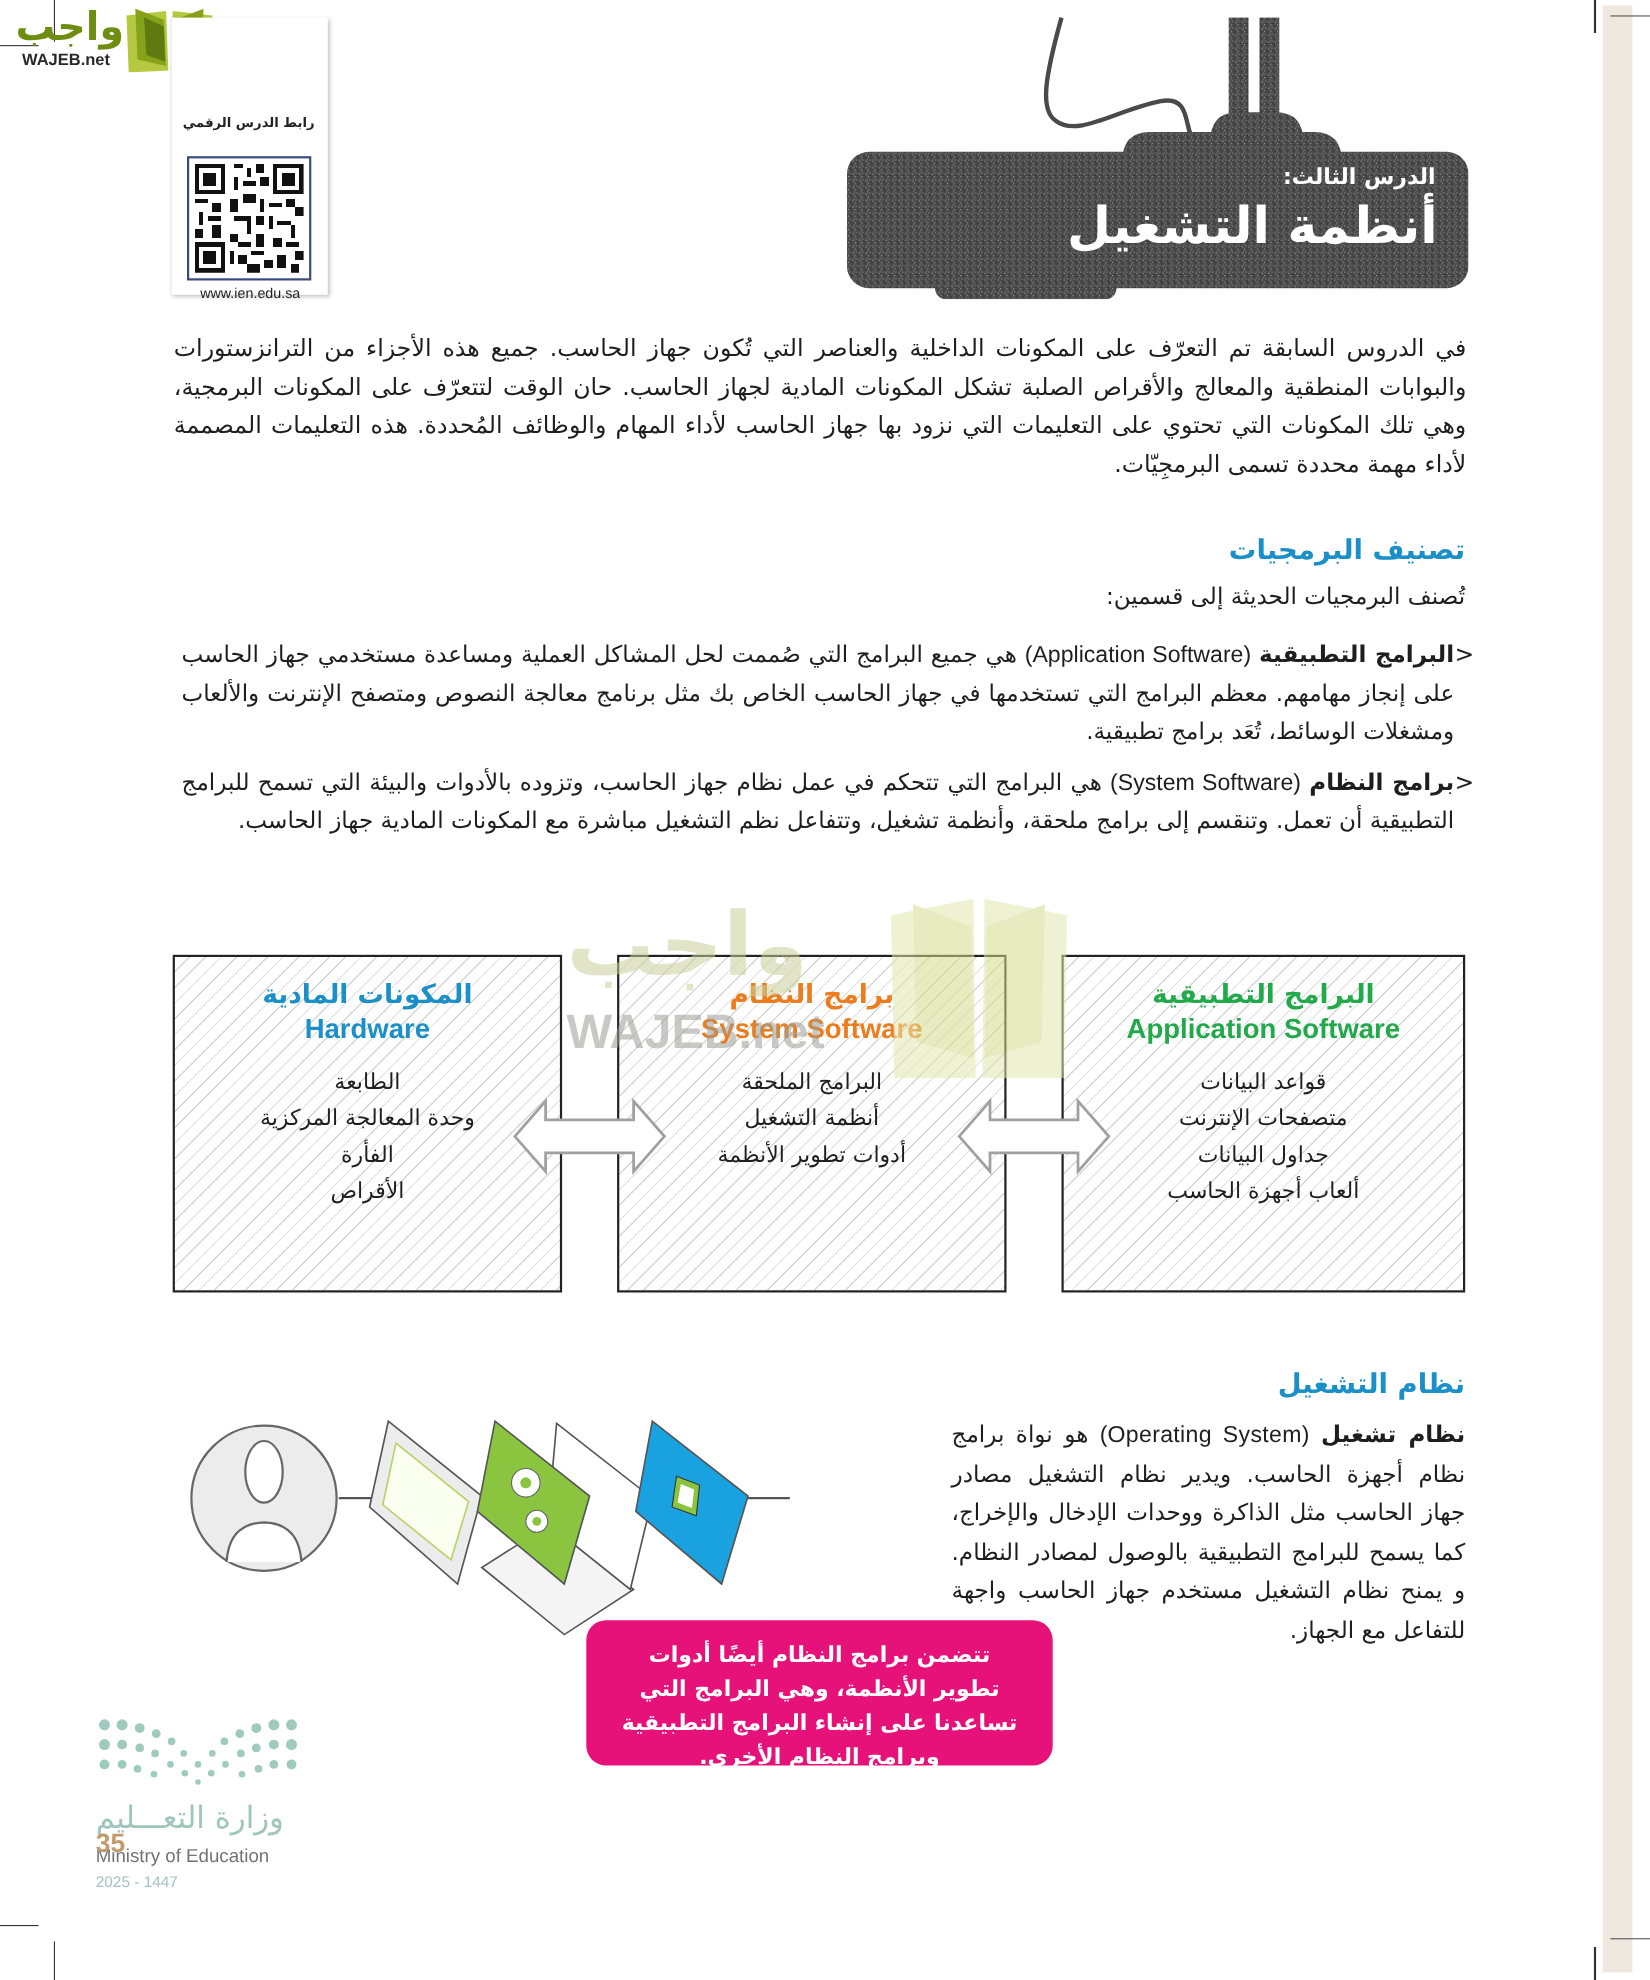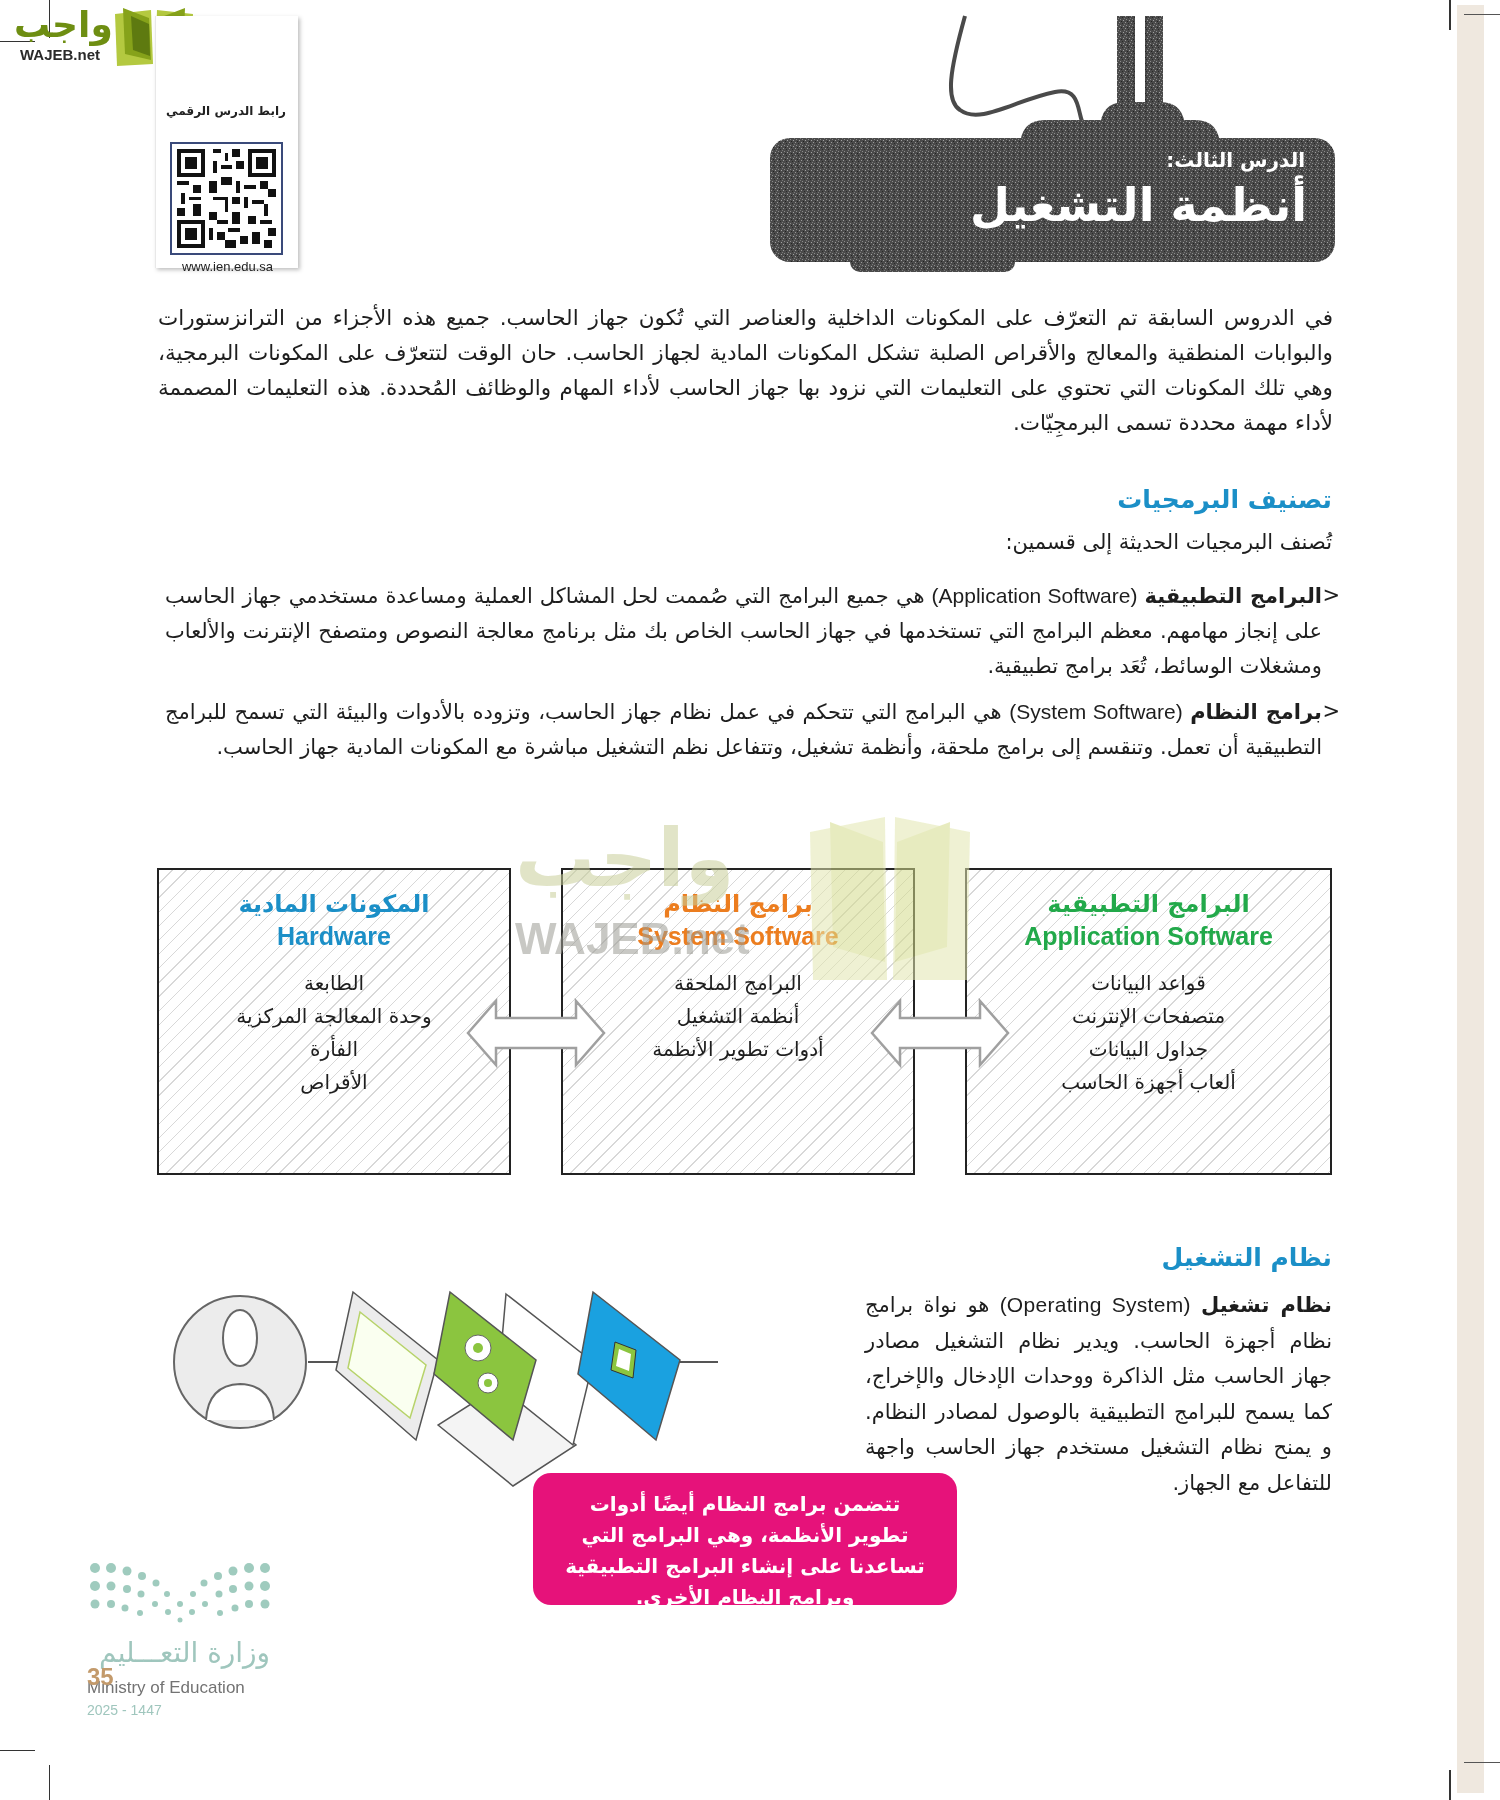--- a/index.html
+++ b/index.html
@@ -57,21 +57,21 @@
   
   .os-text { position: absolute; right: 168px; top: 1287px; width: 467px; font-size: 21px; line-height: 35.5px; text-align: justify; text-align-last: right; letter-spacing: 0.3px; }
   .os-illustration { position: absolute; left: 168px; top: 1270px; width: 612px; height: 250px; }
 
   
   .callout { position: absolute; left: 533px; top: 1473px; width: 424px; height: 132px; background: #e6127a; border-radius: 18px;
              color: #fff; font-size: 20px; font-weight: bold; line-height: 31px; text-align: center; padding: 16px 24px; }
 
   
   .ministry { position: absolute; left: 85px; top: 1560px; width: 190px; height: 160px; }
-  .ministry-ar { position: absolute; left: 14px; top: 76px; font-size: 28px; color: #9fc6bd; white-space: nowrap; }
+  .ministry-ar { position: absolute; left: 2px; top: 76px; font-size: 28px; color: #9fc6bd; white-space: nowrap; }
   .ministry-en { position: absolute; left: 2px; top: 118px; font-size: 17px; color: #737373; direction: ltr; white-space: nowrap; font-family: "Liberation Sans", sans-serif; }
   .ministry-year { position: absolute; left: 2px; top: 142px; font-size: 14px; color: #9fc6bd; direction: ltr; white-space: nowrap; font-family: "Liberation Sans", sans-serif; }
   .page-num { position: absolute; left: 87px; top: 1663px; font-size: 24px; font-weight: bold; color: #c39a6b; direction: ltr; font-family: "Liberation Sans", sans-serif; }
 </style>
 </head>
 <body>
 
 <div class="crop" style="left:0;top:41px;width:35px;height:1px;"></div>
 <div class="crop" style="left:49px;top:0;width:1px;height:38px;"></div>
 <div class="crop" style="left:1449px;top:0;width:2px;height:30px;"></div>

